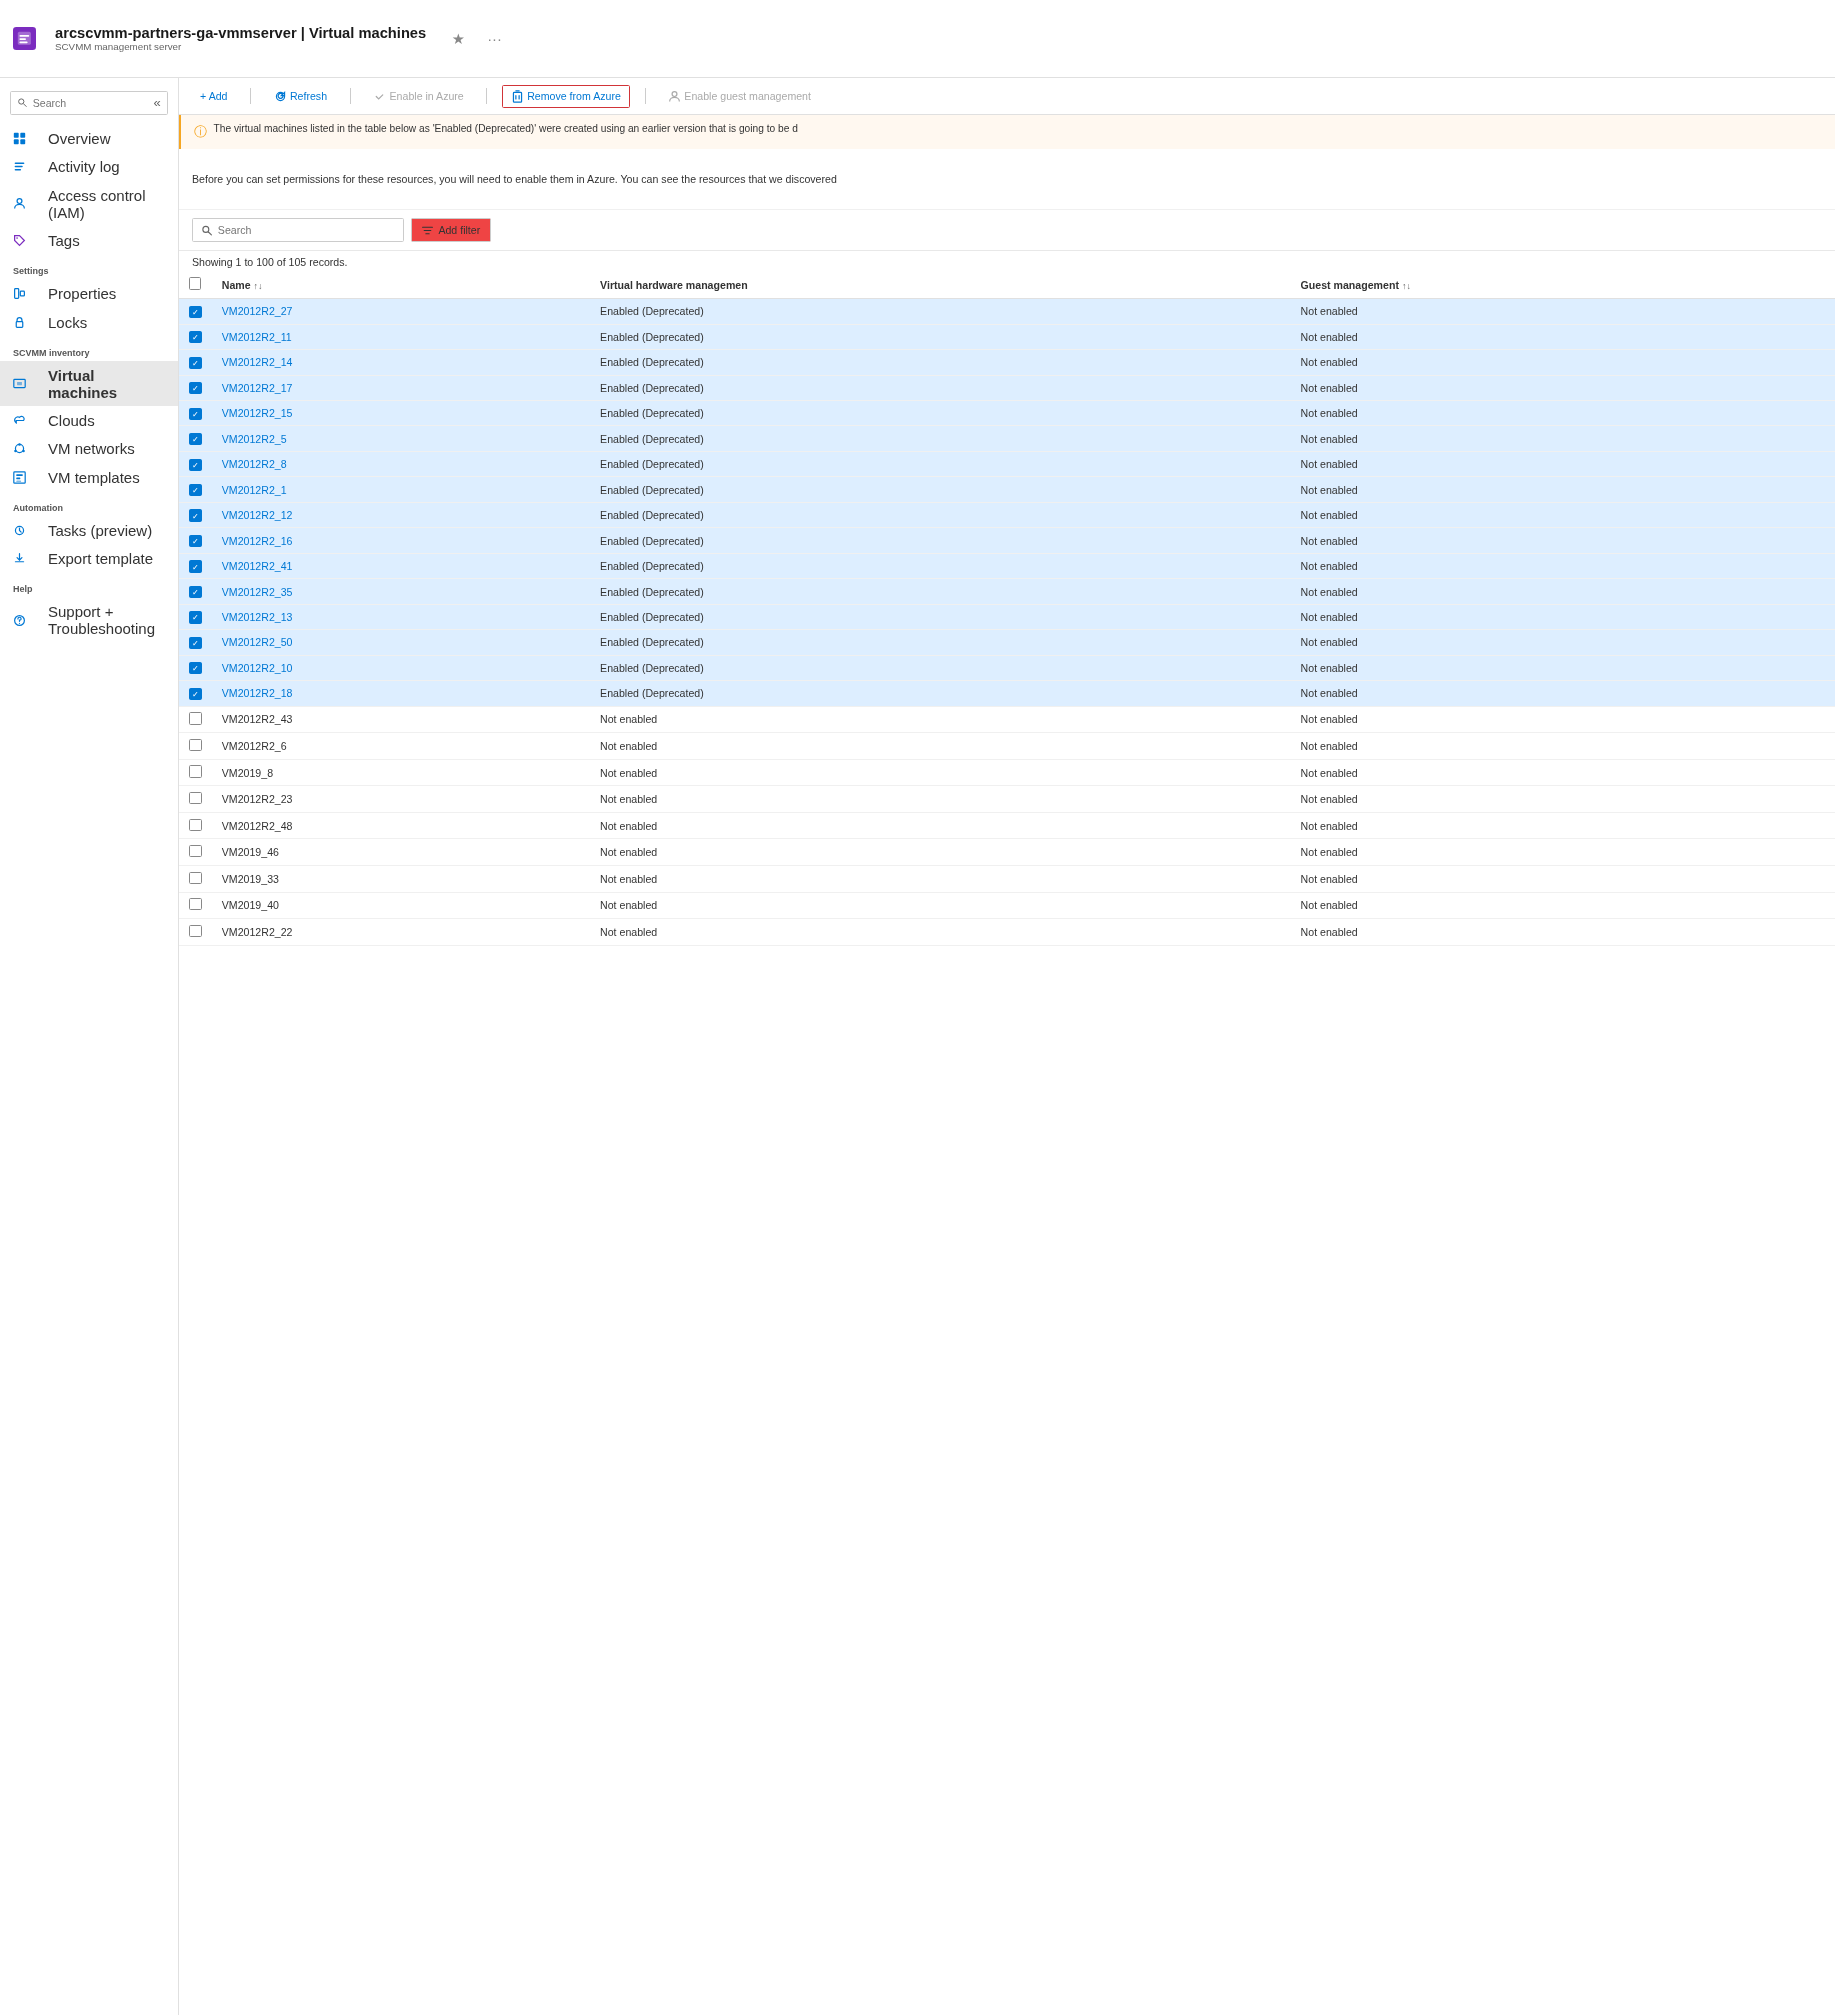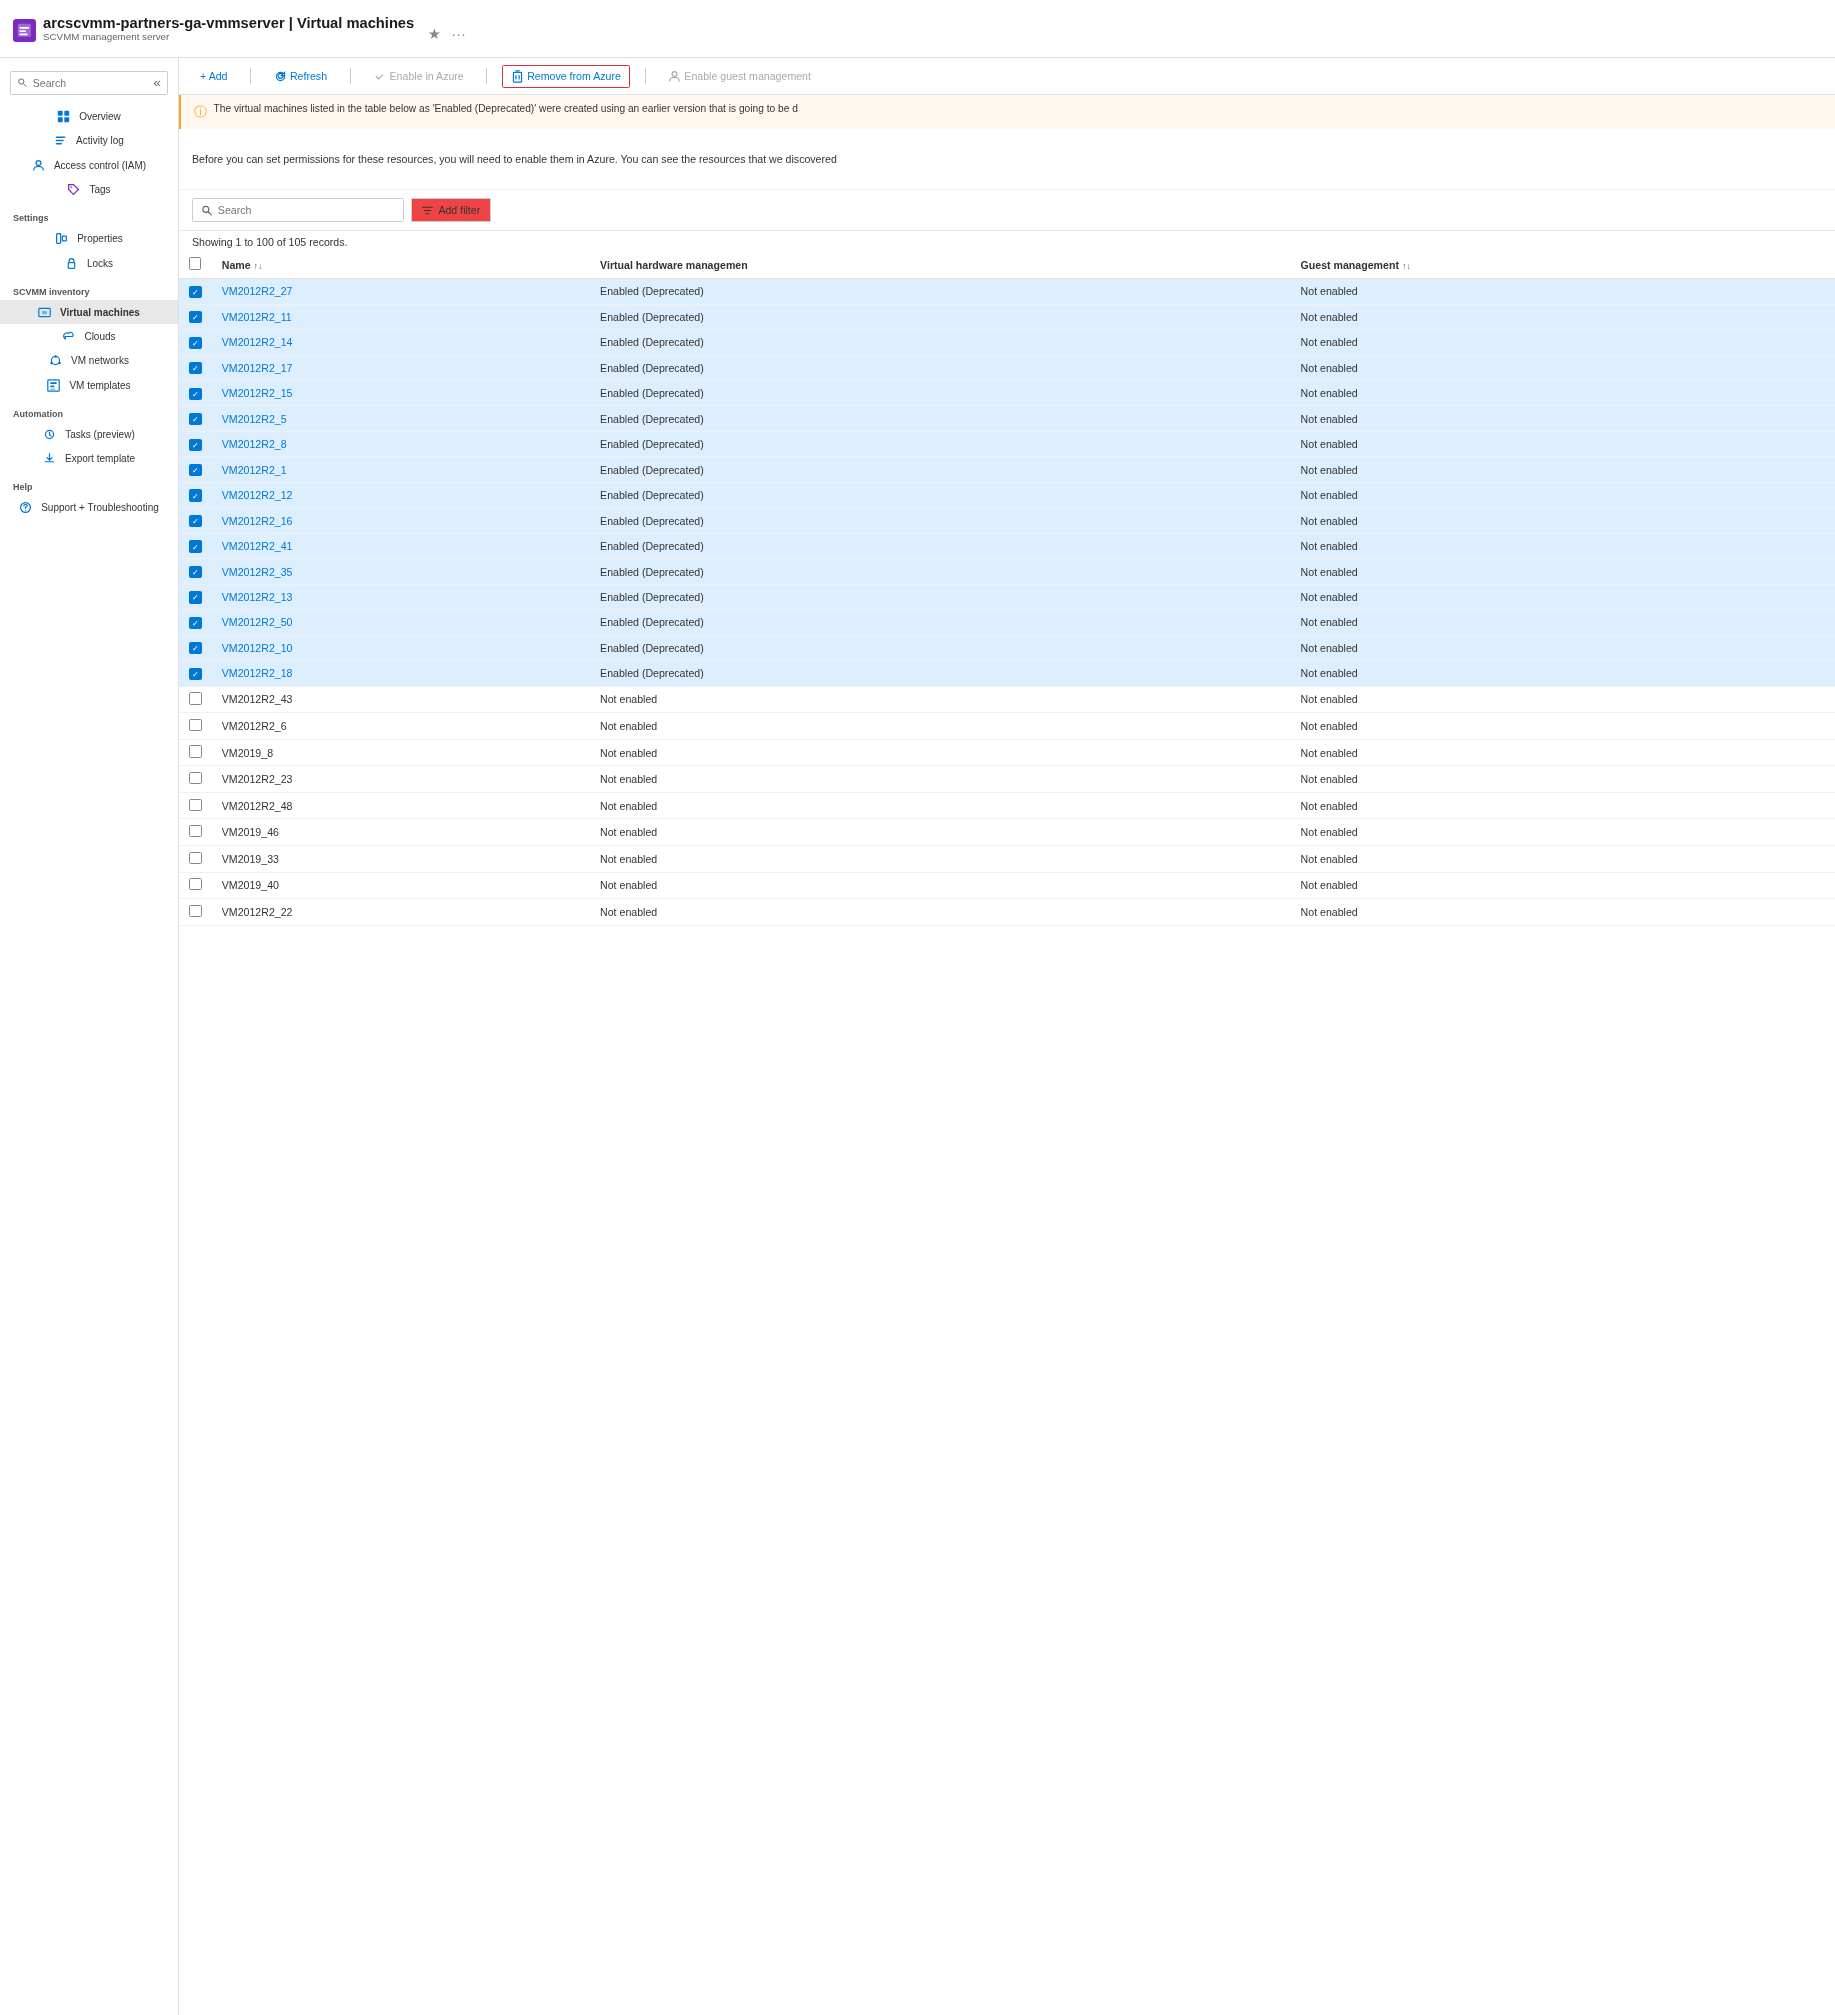--- a/index.html
+++ b/index.html
@@ -1,20 +1,20 @@
 <!DOCTYPE html>
 <html style="font-size:13px"><head>
   <meta charset="utf-8">
   <style>
     * { box-sizing: border-box; margin: 0; padding: 0; }
     body { font-family: 'Segoe UI', Arial, sans-serif; font-size: 10.6px; color: #333; background: #fff; display: flex; flex-direction: column; height: 100vh; overflow: hidden; }
 
     
     .page-header {
-      display: flex; align-items: flex-end; padding: 15px 13px; border-bottom: 0.8px solid #e0e0e0; background: #fff; gap: 7px;
+      display: flex; align-items: center; padding: 25px 13px; border-bottom: 0.8px solid #e0e0e0; background: #fff; gap: 19px;
     }
     .page-header-icon {
       width: 23px; height: 23px; background: #7b2cbf; border-radius: 3.3px; display: flex; align-items: center; justify-content: center; color: #fff; font-size: 11.4px; flex-shrink: 0;
     }
     .page-header-title-block { display: flex; flex-direction: column; }
     .page-header-title { font-size: 14.7px; font-weight: 600; color: #1a1a1a; }
     .page-header-subtitle { font-size: 9.8px; color: #666; }
     .page-header-star { font-size: 14.7px; color: #888; cursor: pointer; margin-left: 6.5px; }
     .page-header-dots { font-size: 14.7px; color: #888; cursor: pointer; margin-left: 3.3px; }
 
@@ -25,21 +25,21 @@
     .sidebar {
       width: 179px; border-right: 0.8px solid #e0e0e0; overflow-y: auto; background: #fff; flex-shrink: 0; padding-top: 6.5px;
     }
     .sidebar-search {
       display: flex; align-items: center; margin: 6.5px 9.8px 9.8px 9.8px; border: 0.8px solid #ccc; border-radius: 1.6px; padding: 3.3px 6.5px; gap: 4.9px; background: #fff;
     }
     .sidebar-search input { border: none; outline: none; font-size: 10.6px; color: #333; width: 100%; background: transparent; }
     .sidebar-collapse { font-size: 13px; color: #666; cursor: pointer; margin-left: auto; }
 
     .sidebar-nav-item {
-      display: flex; align-items: center; gap: 9px; padding: 5.7px 13px; cursor: pointer; color: #333; font-size: 10px; text-decoration: none; justify-content: center;
+      display: flex; align-items: center; gap: 22px; padding: 5.7px 13px; cursor: pointer; color: #333; font-size: 15px; text-decoration: none;
     }
     .sidebar-nav-item.active { background: #e8e8e8; font-weight: 600; }
     .sidebar-nav-icon { width: 13px; height: 13px; flex-shrink: 0; display: flex; align-items: center; justify-content: center; }
 
     .sidebar-section-label {
       font-size: 9px; font-weight: 700; color: #555; padding: 11.4px 13px 3.3px 13px; text-transform: none; letter-spacing: 0;
     }
 
     
     .content-area { flex: 1; overflow-y: auto; display: flex; flex-direction: column; }

